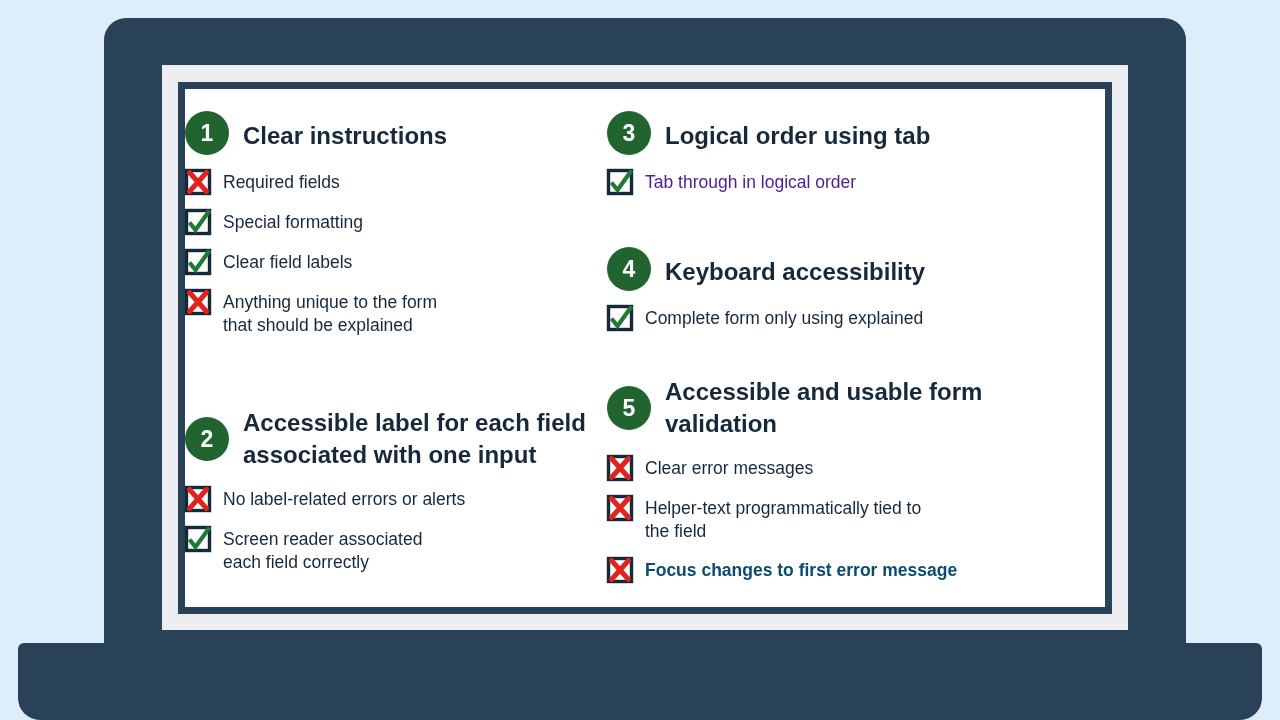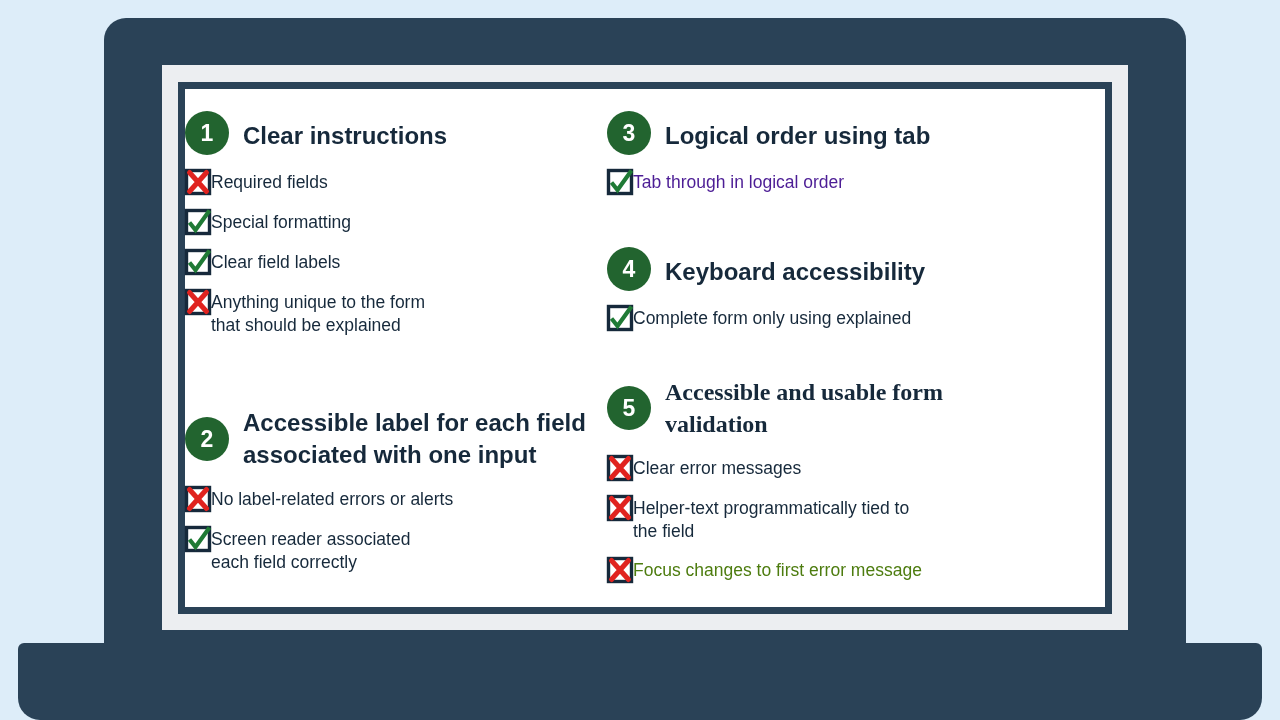--- a/index.html
+++ b/index.html
@@ -108,21 +108,21 @@
   .section-title.two-line { padding-top: 0px; }
 
   .section.center-head .section-head { align-items: center; }
 
   
   .items { margin-top: 14px; }
 
   .item {
     display: flex;
     align-items: flex-start;
-    gap: 0;
+    gap: 12px;
     margin-bottom: 14px;
     position: relative;
   }
 
   .item-label {
     font-size: 17.5px;
     color: #16293b;
     line-height: 1.33;
     padding-top: 2px;
     white-space: pre-line;
@@ -253,21 +253,21 @@
                   <path d="M4.5 13.5 L10.5 21 L24.5 1.5" fill="none" stroke="#1f7a35" stroke-width="4.2" stroke-linecap="butt" stroke-linejoin="miter"></path>
                 </svg>
               </span>
               <span class="item-label" style="color: rgb(22, 41, 59);">Complete form only using explained</span>
             </div>
           </div>
         </div>
         <div class="section center-head" style="top: 287px;">
           <div class="section-head">
             <div class="badge" style="background: rgb(34, 100, 47);">5</div>
-            <div class="section-title two-line" style="color: rgb(22, 41, 59); font-family: Liberation Serif, serif;">Accessible and usable form
+            <div class="section-title two-line" style="color: rgb(22, 41, 59);">Accessible and usable form
 validation</div>
           </div>
           <div class="items">
             <div class="item">
               <span class="cb">
                 <svg width="26" height="26" viewBox="0 0 26 26">
                   <rect x="1.5" y="1.5" width="23" height="23" fill="#ffffff" stroke="#16293b" stroke-width="3.4"></rect>
                   <path d="M4.5 3.5 L21.5 22.5 M21.5 3.5 L4.5 22.5" fill="none" stroke="#e0231f" stroke-width="5" stroke-linecap="round"></path>
                 </svg>
               </span>
@@ -283,21 +283,21 @@
               <span class="item-label" style="color: rgb(22, 41, 59);">Helper-text programmatically tied to
 the field</span>
             </div>
             <div class="item">
               <span class="cb">
                 <svg width="26" height="26" viewBox="0 0 26 26">
                   <rect x="1.5" y="1.5" width="23" height="23" fill="#ffffff" stroke="#16293b" stroke-width="3.4"></rect>
                   <path d="M4.5 3.5 L21.5 22.5 M21.5 3.5 L4.5 22.5" fill="none" stroke="#e0231f" stroke-width="5" stroke-linecap="round"></path>
                 </svg>
               </span>
-              <span class="item-label" style="color: #4d7c0f;">Focus changes to first error message</span>
+              <span class="item-label" style="color: #0c4a6e; font-weight: bold;">Focus changes to first error message</span>
             </div>
           </div>
         </div>
       </div>
   </div>
 
   <div id="laptop-base"></div>
 </div>
 
 </body></html>

